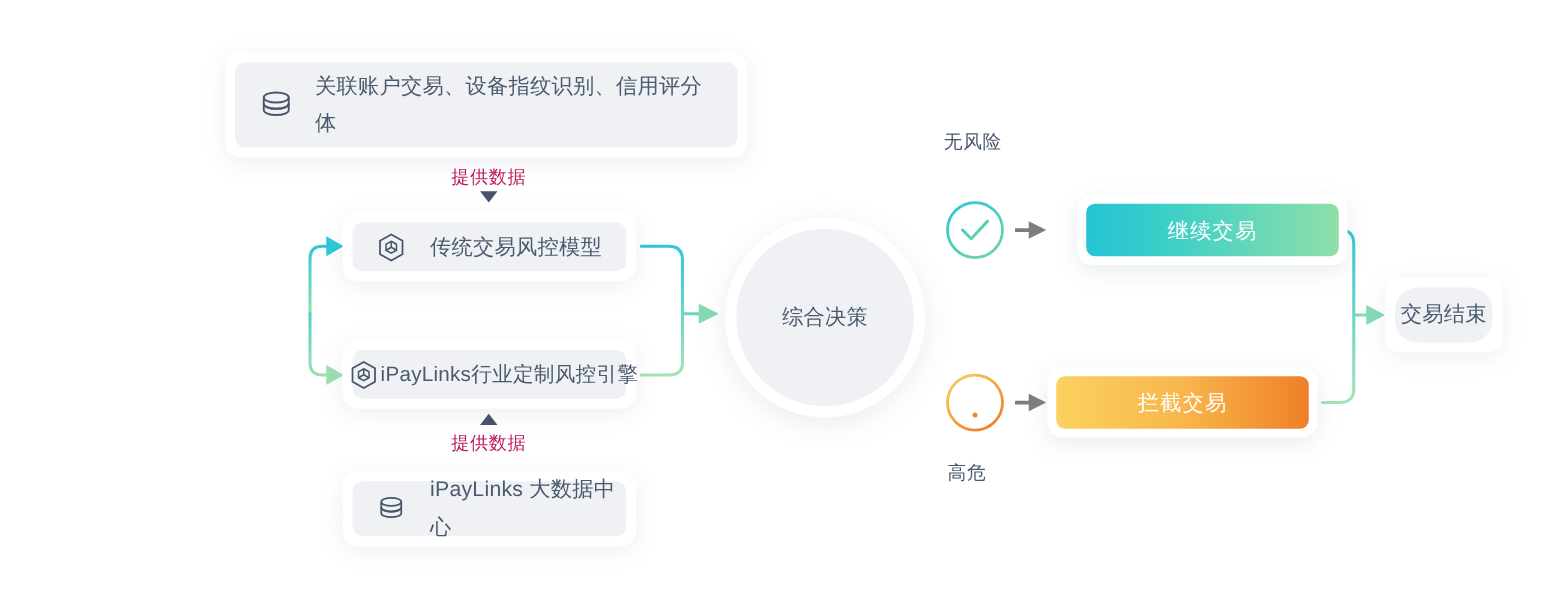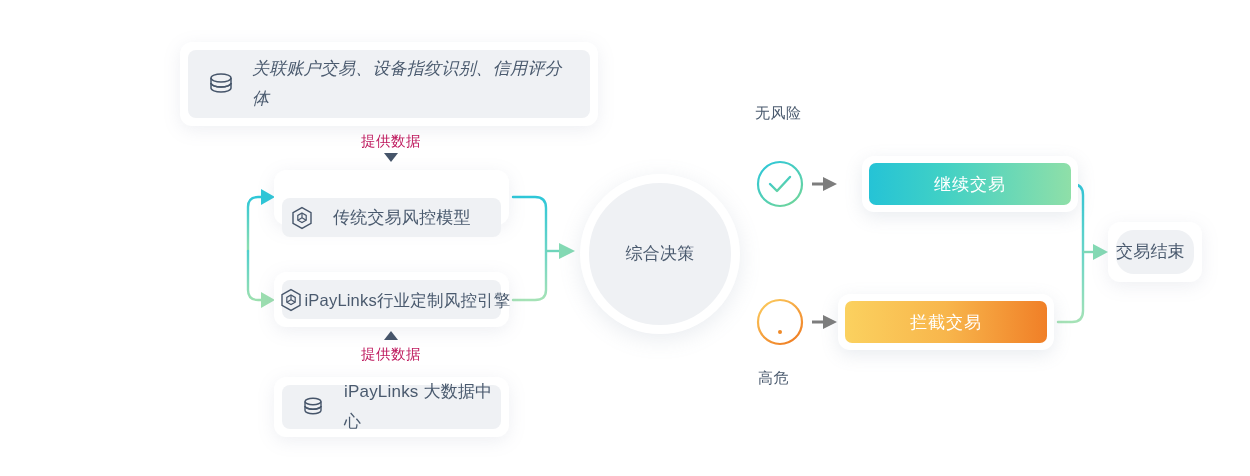--- a/index.html
+++ b/index.html
@@ -29,42 +29,42 @@
   }
   .card-text{
     color:#4a5a6e;
     font-size:17px;
     line-height:30px;
     letter-spacing:.2px;
   }
 
   
   #datasource-card{left:180px;top:42px;width:418px;height:84px;}
-  #datasource-card .card-inner{padding:0 18px 0 20px;align-items:center;font-style:italic;}
+  #datasource-card .card-inner{padding:0 18px 0 20px;align-items:center;}
   #datasource-card .card-text{margin-left:18px;max-width:330px;}
 
   #trigger-card{left:38px;top:224px;width:188px;height:54px;}
   #trigger-card .card-inner{justify-content:center;}
   #trigger-card .card-text{font-size:17px;}
   .dollar{font-family:"Liberation Serif","DejaVu Serif",serif;margin-right:7px;}
 
   #model-trad-card{left:274px;top:170px;width:235px;height:55px;}
-  #model-trad-card .card-inner{padding-left:9px;margin-top:20px;}
+  #model-trad-card .card-inner{padding-left:20px;}
   #model-trad-card .card-text{margin-left:20px;}
 
   #model-ipay-card{left:274px;top:272px;width:235px;height:55px;}
   #model-ipay-card .card-inner{padding-left:8px;justify-content:center;}
   #model-ipay-card .card-text{margin-left:2px;font-size:16.5px;white-space:nowrap;}
 
   #datacenter-card{left:274px;top:377px;width:235px;height:60px;}
   #datacenter-card .card-inner{padding-left:20px;}
   #datacenter-card .card-text{margin-left:20px;}
 
   #end-card{left:1108px;top:222px;width:94px;height:60px;}
-  #end-card .card-inner{border-radius:18px;}
+  #end-card .card-inner{justify-content:center;border-radius:18px;}
 
   
   #decision-circle{
     position:absolute;left:580px;top:174px;width:160px;height:160px;
     border-radius:50%;
     background:#eff1f4;
     border:9px solid #ffffff;
     box-shadow:0 5px 22px rgba(120,135,160,.16);
     box-sizing:border-box;
     display:flex;align-items:center;justify-content:center;

